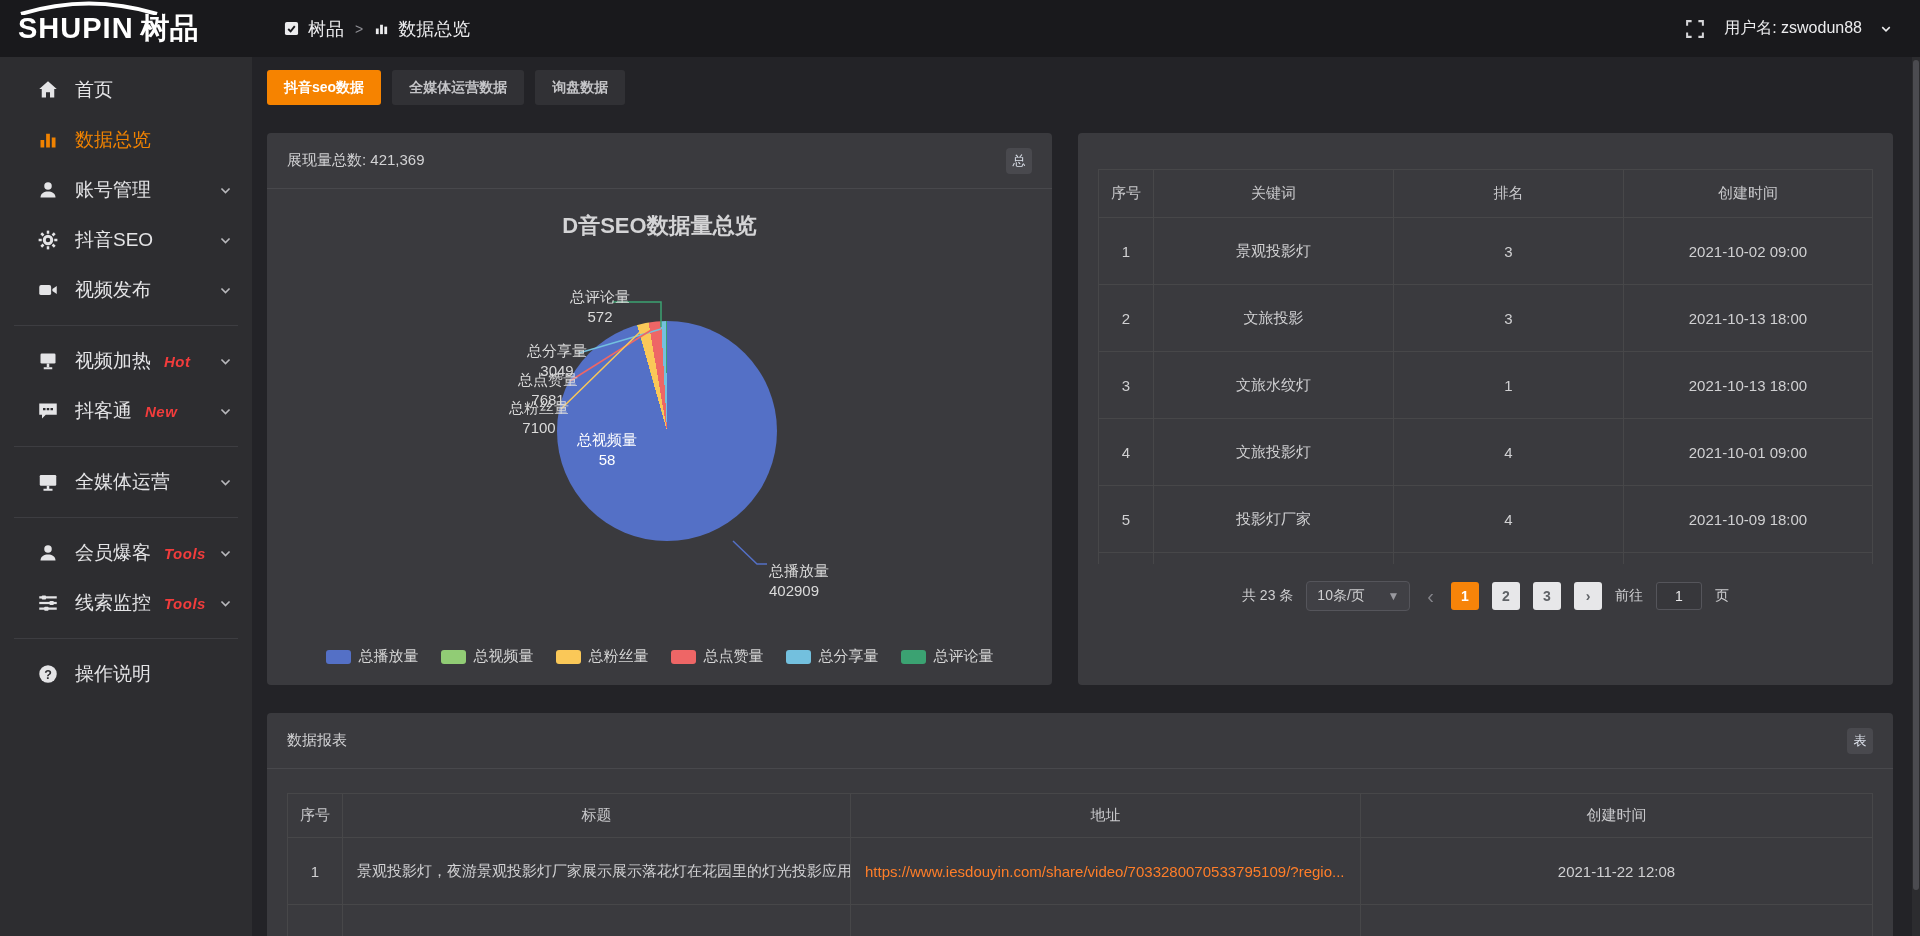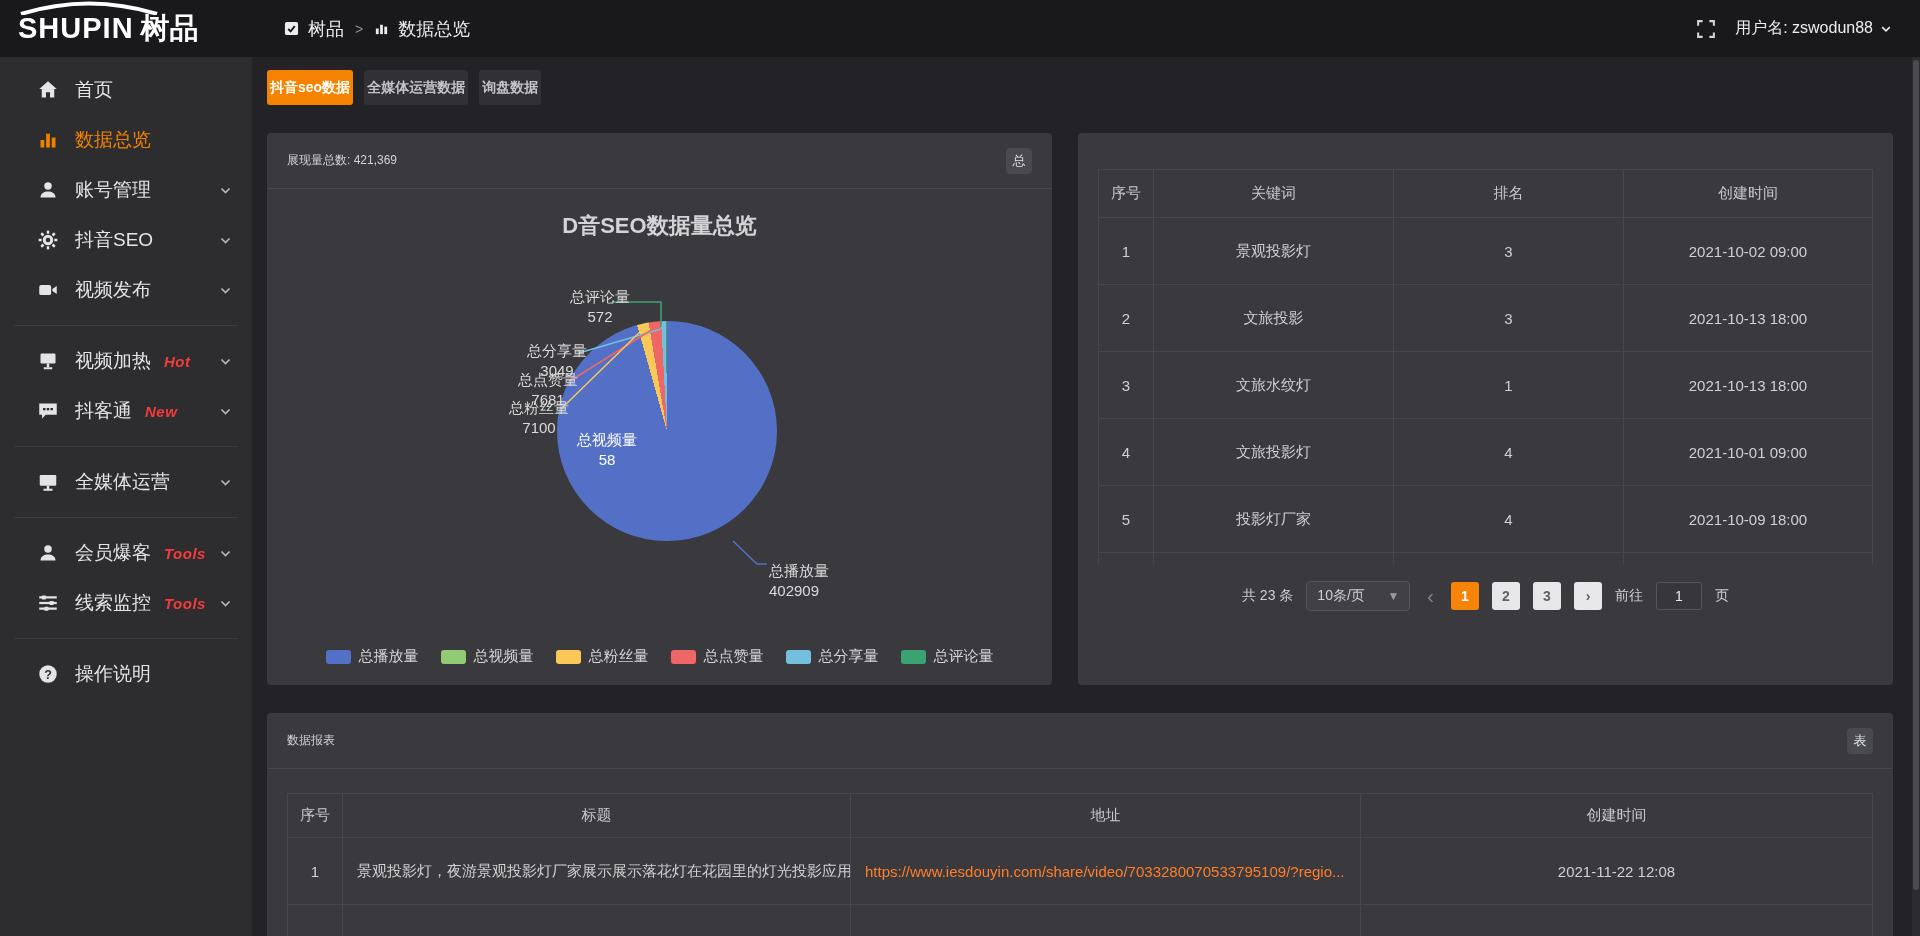--- a/index.html
+++ b/index.html
@@ -10,41 +10,41 @@
   .topbar { position:absolute; top:0; left:0; right:0; height:57px; background:#19191c; display:flex; align-items:center; z-index:5; }
   .logo { width:252px; padding-left:18px; display:flex; align-items:center; }
   .logo-main { position:relative; font-size:29px; font-weight:800; color:#fff; letter-spacing:1px; line-height:1; }
   .logo-arc { position:absolute; top:-13px; left:0; }
   .logo-cjk { font-size:29px; font-weight:800; color:#fff; margin-left:7px; line-height:1; }
   .breadcrumb { margin-left:32px; display:flex; align-items:center; gap:9px; font-size:18px; color:#ececee; }
   .crumb-ic { display:flex; color:#ececee; }
   .crumb-sep { color:#8f8f95; font-size:14px; padding:0 2px; }
   .topbar-right { margin-left:auto; display:flex; align-items:center; gap:20px; padding-right:28px; font-size:16px; color:#ececee; }
   .fullscreen-btn { display:flex; cursor:pointer; color:#d6d6d8; }
-  .user-wrap { display:flex; align-items:center; gap:7px; cursor:pointer; }
+  .user-wrap { display:flex; align-items:center; gap:18px; cursor:pointer; }
 
   
   .sidebar { position:absolute; top:57px; left:0; bottom:0; width:252px; background:#2d2d30; padding-top:8px; }
   .side-item { height:50px; display:flex; align-items:center; padding:0 20px 0 36px; font-size:19px; color:#e4e4e6; cursor:pointer; }
   .side-item .ic { width:24px; display:flex; justify-content:center; margin-right:15px; color:#e4e4e6; }
   .side-item.active { color:#f08200; }
   .side-item.active .ic { color:#f08200; }
   .side-badge { font-style:italic; font-weight:700; font-size:15px; margin-left:13px; letter-spacing:.5px; }
   .side-arrow { margin-left:auto; color:#b8b8bc; display:flex; }
   .side-divider { border:none; border-top:1px solid #3d3d41; margin:10px 14px; }
   svg { display:block; }
 
   
   .tabs { position:absolute; left:267px; top:70px; display:flex; gap:11px; z-index:2; }
-  .tab { height:35px; padding:0 3px; border:none; border-radius:3px; background:#313135; color:#c5c5c8; font-size:14px; font-weight:700; font-family:inherit; cursor:pointer; }
+  .tab { height:35px; padding:0 17px; border:none; border-radius:3px; background:#313135; color:#c5c5c8; font-size:14px; font-weight:700; font-family:inherit; cursor:pointer; }
   .tab.active { background:#f68300; color:#fff; }
 
   .panel { position:absolute; background:#3a3a3e; border-radius:4px; }
   .panel-head { height:56px; display:flex; align-items:center; justify-content:space-between; padding:0 20px; border-bottom:1px solid #48484c; }
-  .panel-title { font-size:12px; color:#d2d2d4; }
+  .panel-title { font-size:15px; color:#d2d2d4; }
   .mini-badge { width:26px; height:26px; border-radius:4px; background:#49494e; color:#dde2ec; font-size:13px; display:flex; align-items:center; justify-content:center; cursor:pointer; }
 
   #panel-overview { left:267px; top:133px; width:785px; height:552px; }
   #panel-ranking  { left:1078px; top:133px; width:815px; height:552px; }
   #panel-report   { left:267px; top:713px; width:1626px; height:247px; overflow:hidden; }
 
   
   .chart-body { position:relative; height:495px; }
   .chart-title { position:absolute; top:22px; left:0; right:0; text-align:center; font-size:22px; font-weight:700; color:#d4d4d6; }
   .pie { position:absolute; left:290px; top:132px; width:220px; height:220px; border-radius:50%; }

